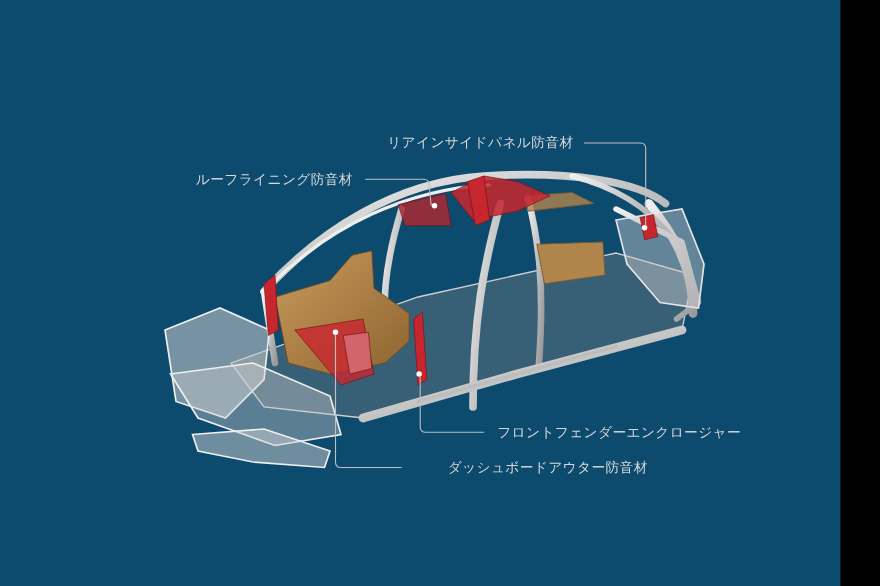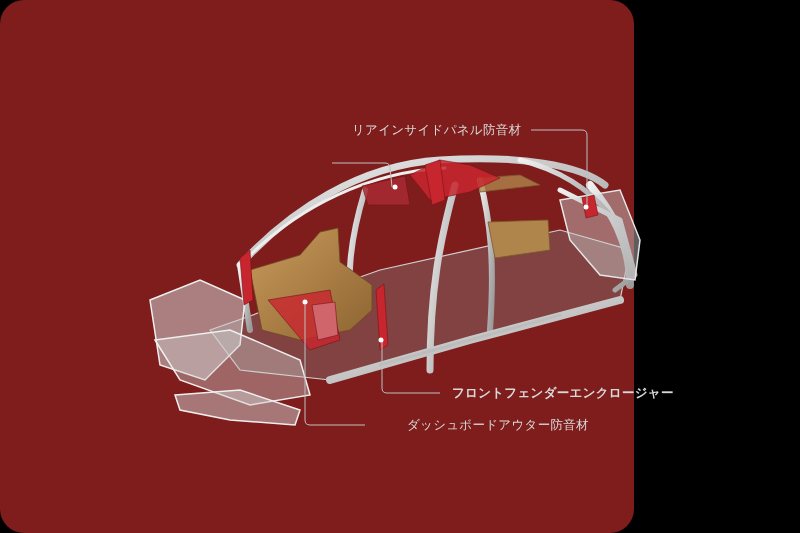--- a/index.html
+++ b/index.html
@@ -1,17 +1,17 @@
 <!DOCTYPE html>
 <html><head>
 <meta charset="utf-8">
 <style>
   html,body{margin:0;padding:0;background:#000;}
   body{width:800px;height:533px;position:relative;overflow:hidden;font-family:"DejaVu Sans","Liberation Sans",sans-serif;}
-  .stage{position:absolute;left:0;top:0;width:634px;height:533px;background:#7f1d1d;border-radius:24px;}
+  .stage{position:absolute;left:0;top:0;width:764px;height:533px;background:#0c4a6e;}
   svg.car{position:absolute;left:0;top:0;}
   .label{position:absolute;color:#d8d8d8;font-size:12.5px;letter-spacing:0.3px;white-space:nowrap;line-height:14px;}
 </style>
 </head>
 <body>
 
 <div class="stage">
 
   <svg class="car" width="800" height="533" viewBox="0 0 800 533">
     <defs>
@@ -90,16 +90,17 @@
 
     <g fill="none" stroke="#bfbfbf" stroke-width="1">
       <path d="M332 163 L385 163 Q390 163 390 168 L392 187"></path>
       <path d="M531 130 L582 130 Q587 130 587 135 L587 205"></path>
       <path d="M382 342 L382 388 Q382 393 387 393 L440 393"></path>
       <path d="M305 304 L305 420 Q305 425 310 425 L365 425"></path>
     </g>
   </svg>
 
   <div class="label" style="left:352px;top:123px;">リアインサイドパネル防音材</div>
-  <div class="label" style="left:452px;top:386px;font-weight:bold;">フロントフェンダーエンクロージャー</div>
+  <div class="label" style="left:178px;top:156px;">ルーフライニング防音材</div>
+  <div class="label" style="left:452px;top:386px;">フロントフェンダーエンクロージャー</div>
   <div class="label" style="left:375px;top:418px;margin-left:32px;">ダッシュボードアウター防音材</div>
 
 </div>
 
 </body></html>

